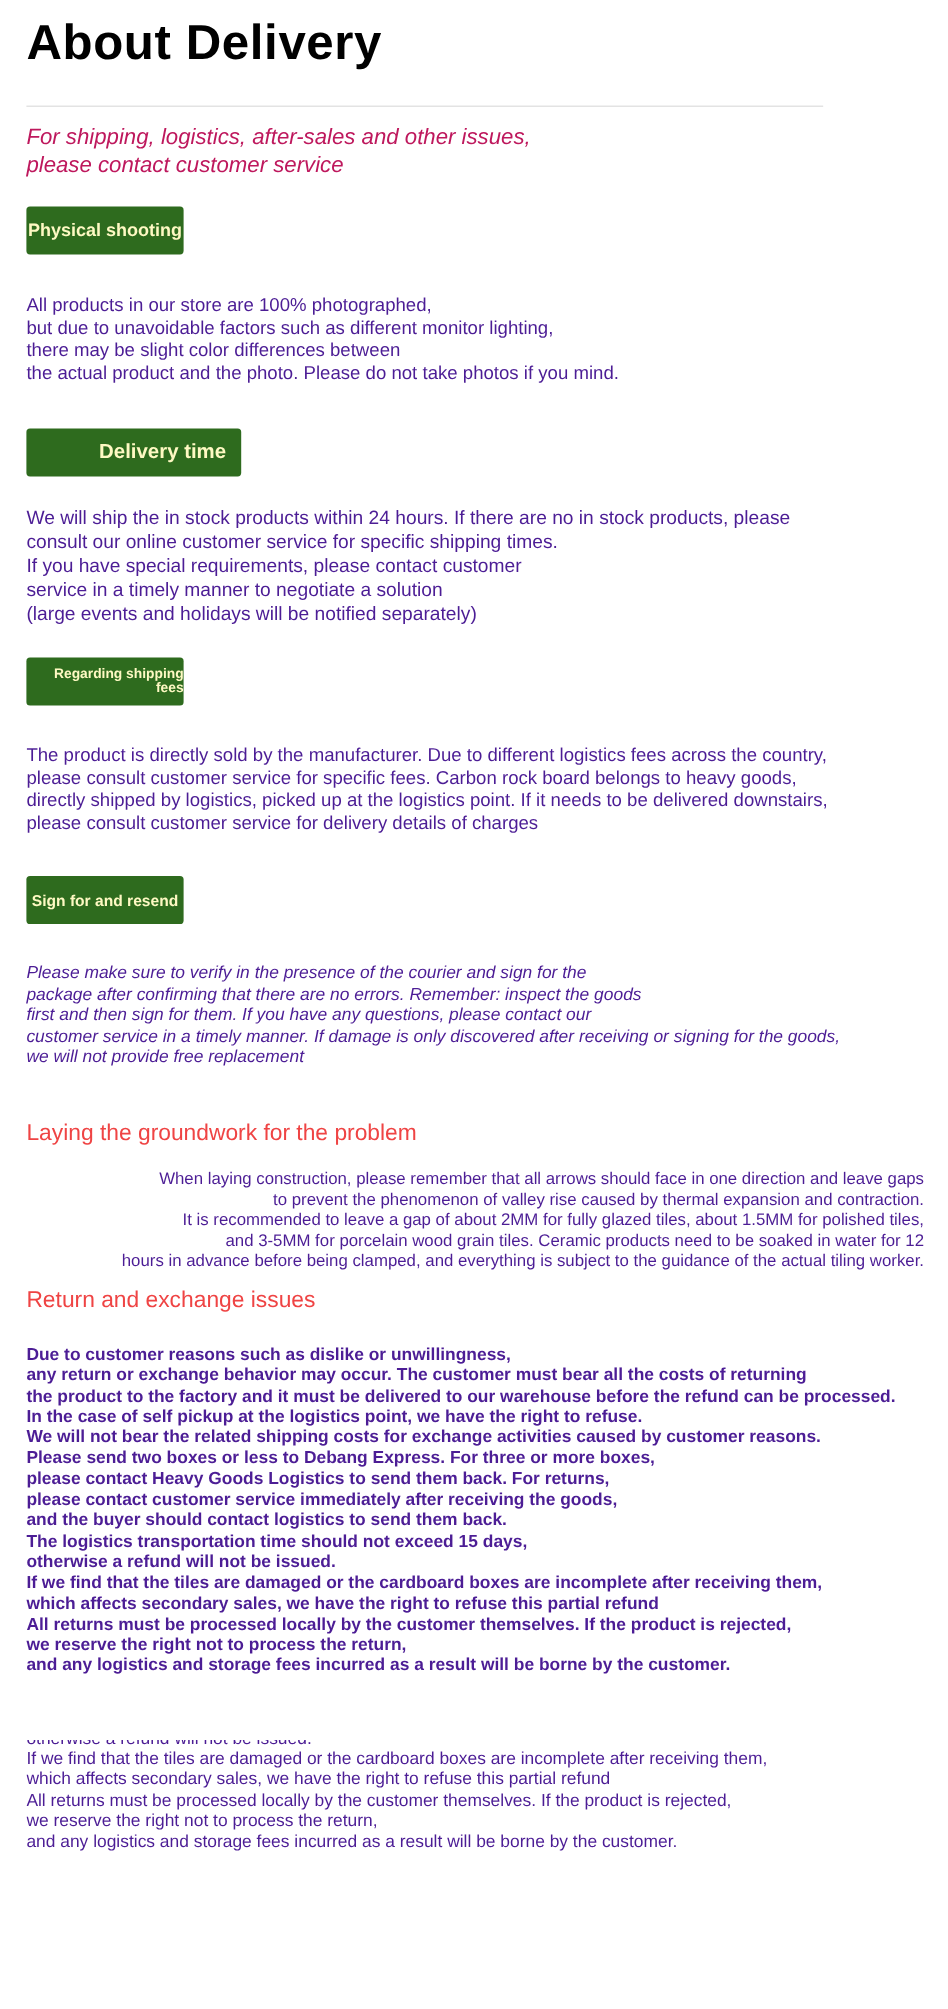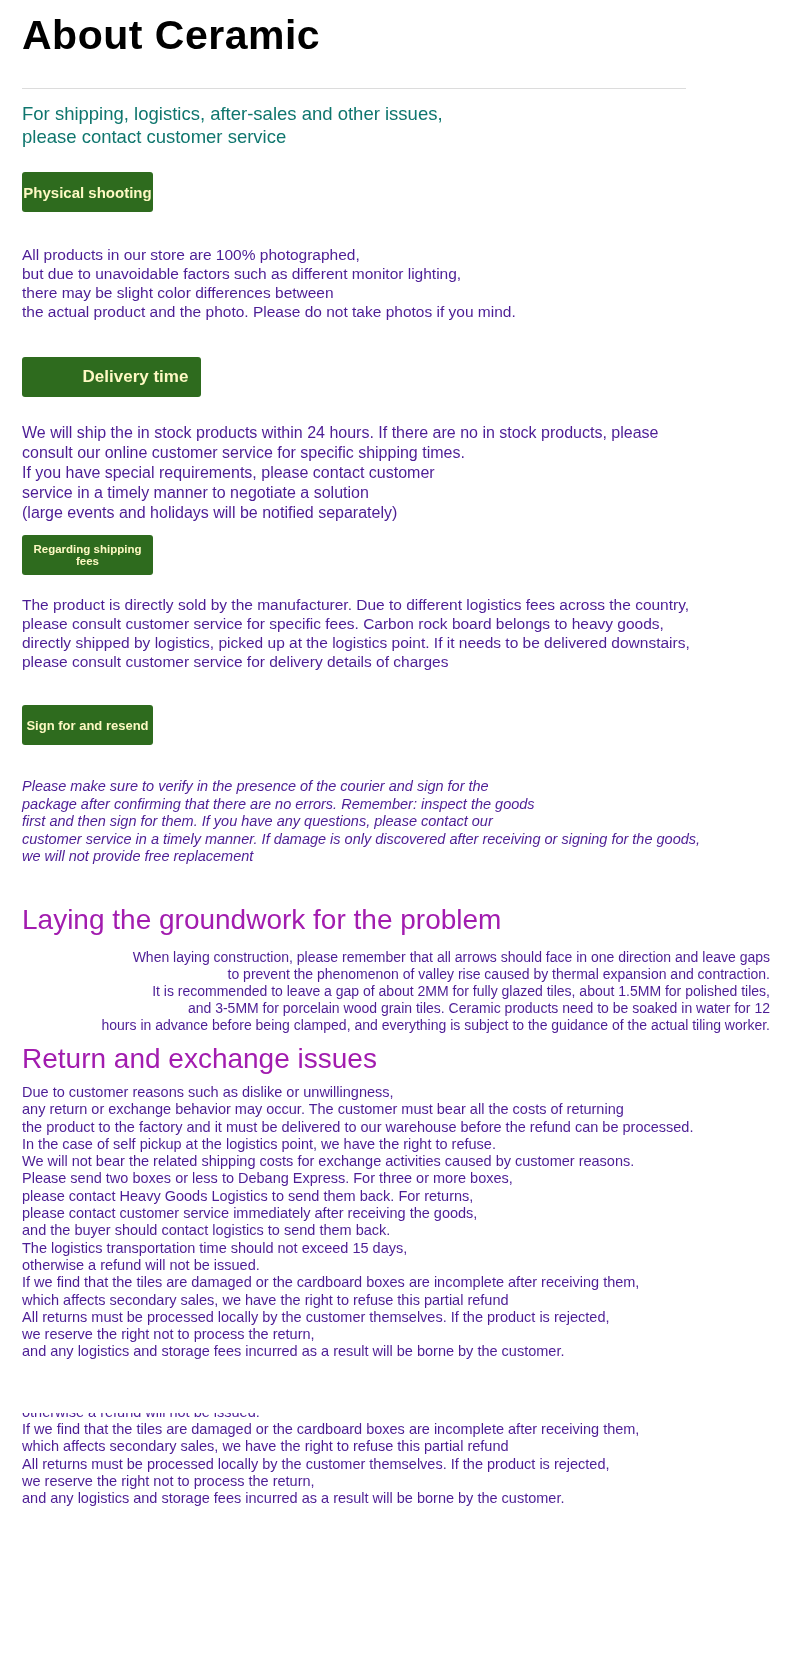--- a/index.html
+++ b/index.html
@@ -34,69 +34,70 @@
   .para {
     white-space: pre-line;
     margin: 0;
     color: #4c1d95;
   }
   .intro {
     margin-top: 13px;
     font-size: 18.5px;
     line-height: 23px;
     font-weight: 500;
-    color: #0f766e;
+    color: #be185d;
+    font-style: italic;
   }
   .badge {
     width: 131px;
     height: 40px;
     background: var(--badge-green, #2e6b1e);
     color: #fef9c3;
     font-weight: 700;
     display: flex;
     align-items: center;
     justify-content: center;
     border-radius: 3px;
     text-align: center;
   }
   .badge.m1 { margin-top: 24px; font-size: 15px; }
   .badge.m2 { margin-top: 36px; font-size: 17px; padding-left: 48px; }
-  .badge.m3 { margin-top: 12px; font-size: 11.5px; }
+  .badge.m3 { margin-top: 25px; font-size: 11.5px; text-align: right; }
   .badge.m4 { margin-top: 34px; font-size: 13px; }
   .p1 { margin-top: 33px; font-size: 15.5px; line-height: 19px; }
   .p2 { margin-top: 26px; font-size: 16px;   line-height: 20px; }
-  .p3 { margin-top: 20px; font-size: 15.5px; line-height: 19px; }
+  .p3 { margin-top: 32px; font-size: 15.5px; line-height: 19px; }
   .p4 { margin-top: 33px; font-size: 14.5px; line-height: 17.6px; font-style: italic; }
   .p5 { margin-top: 16px; font-size: 14px;   line-height: 17px; text-align: right; }
-  .p6 { margin-top: 12px; font-size: 14.5px; line-height: 17.3px; }
+  .p6 { margin-top: 24px; font-size: 14.5px; line-height: 17.3px; font-weight: bold; }
   .note-heading {
     margin: 0;
-    font-size: 28px;
+    font-size: 19px;
     line-height: 27px;
     font-weight: 500;
-    color: #a21caf;
+    color: #ef4444;
   }
   .h1m { margin-top: 40px; }
   .h2m { margin-top: 11px; }
   .footer-clip {
     margin-top: 52px;
     overflow: hidden;
   }
   .footer-clip .para {
     margin-top: -9px;
     font-size: 14.5px;
     line-height: 17.3px;
   }
 </style>
 </head>
 <body>
 
 <div class="content">
 
-  <h1 class="title">About Ceramic</h1>
+  <h1 class="title">About Delivery</h1>
 
   <hr class="divider">
 
   <div class="para intro">For shipping, logistics, after-sales and other issues,
 please contact customer service</div>
 
   <div class="badge m1">Physical shooting</div>
   <div class="para p1">All products in our store are 100% photographed,
 but due to unavoidable factors such as different monitor lighting,
 there may be slight color differences between

